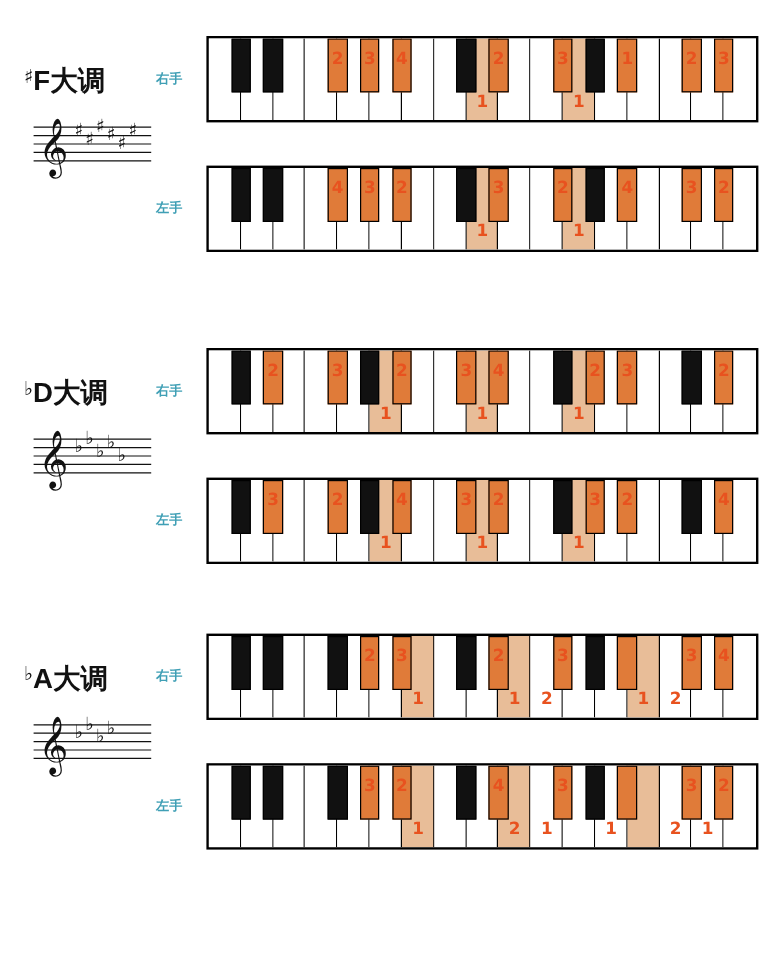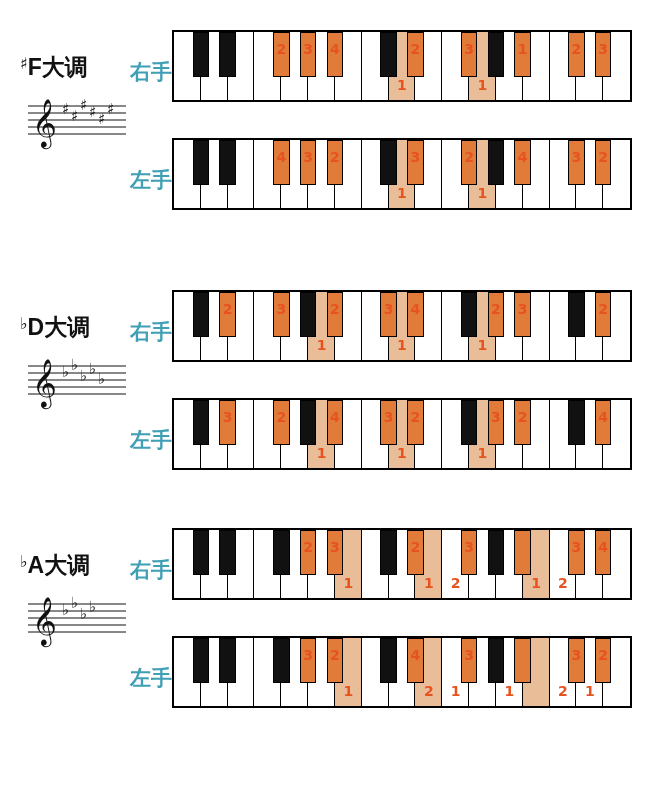--- a/index.html
+++ b/index.html
@@ -27,21 +27,21 @@
     font-size: 16px;
     vertical-align: 6px;
     font-family: "DejaVu Sans", sans-serif;
   }
 
   .staff { position: absolute; }
   .staff svg { display: block; }
 
   .hand-label {
     position: absolute;
-    font-size: 21px;
+    font-size: 11px;
     font-weight: bold;
     color: #3f9fb5;
     white-space: nowrap;
     font-family: "DejaVu Sans", sans-serif;
     text-align: right;
   }
 
   
   .kb {
     position: absolute;

